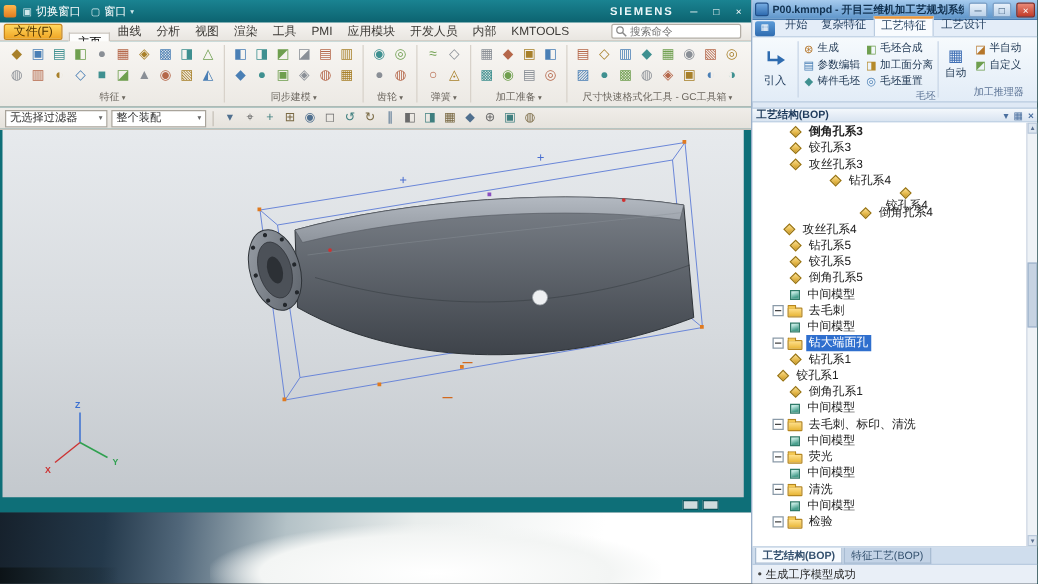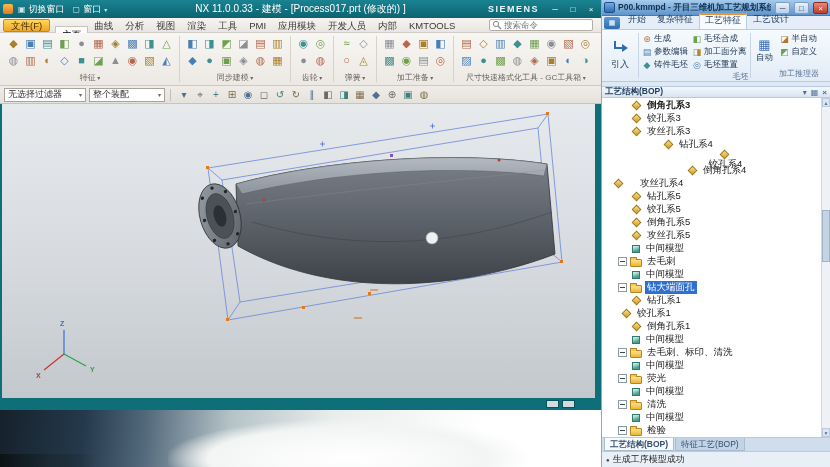--- a/index.html
+++ b/index.html
@@ -140,21 +140,20 @@
       <span class="nx-appicon"></span>
       <span class="qa-item">
         <span class="qa-ic">▣</span>
         <span>切换窗口</span>
       </span>
       <span class="qa-item">
         <span class="qa-ic">▢</span>
         <span>窗口</span>
         <span class="qa-caret">▾</span>
       </span>
-      <span class="nx-title">NX 11.0.0.33 - 建模 - [Process017.prt (修改的) ]</span>
       <span class="nx-brand">SIEMENS</span>
       <span class="nx-ctrls">
         <span class="nx-ctrl">─</span>
         <span class="nx-ctrl">□</span>
         <span class="nx-ctrl">×</span>
       </span>
     </div>
 
     <div class="nx-tabrow">
       <span class="nx-filebtn">文件(F)</span>
@@ -500,39 +499,35 @@
             <span class="tlab">钻孔系4</span>
           </div>
           <div class="trow" style="padding-left: 29px; flex-direction: column;">
             <span class="ti ti-tool"></span>
             <span class="tlab">铰孔系4</span>
           </div>
           <div class="trow" style="padding-left: 41px; margin-left: 44px;">
             <span class="ti ti-tool"></span>
             <span class="tlab">倒角孔系4</span>
           </div>
-          <div class="trow" style="padding-left: 11px; gap: 11px;">
+          <div class="trow" style="padding-left: 24px;">
             <span class="ti ti-tool"></span>
             <span class="tlab">攻丝孔系4</span>
           </div>
           <div class="trow" style="padding-left: 29px;">
             <span class="ti ti-tool"></span>
             <span class="tlab">钻孔系5</span>
           </div>
           <div class="trow" style="padding-left: 29px;">
             <span class="ti ti-tool"></span>
             <span class="tlab">铰孔系5</span>
           </div>
           <div class="trow" style="padding-left: 29px;">
             <span class="ti ti-tool"></span>
             <span class="tlab">倒角孔系5</span>
-          </div>
-          <div class="trow" style="padding-left: 29px;">
-            <span class="ti ti-tool"></span>
-            <span class="tlab">攻丝孔系5</span>
           </div>
           <div class="trow" style="padding-left: 29px;">
             <span class="ti ti-cube"></span>
             <span class="tlab">中间模型</span>
           </div>
           <div class="trow" style="padding-left: 16px;">
             <span class="texp"></span>
             <span class="ti ti-folder"></span>
             <span class="tlab">去毛刺</span>
           </div>

